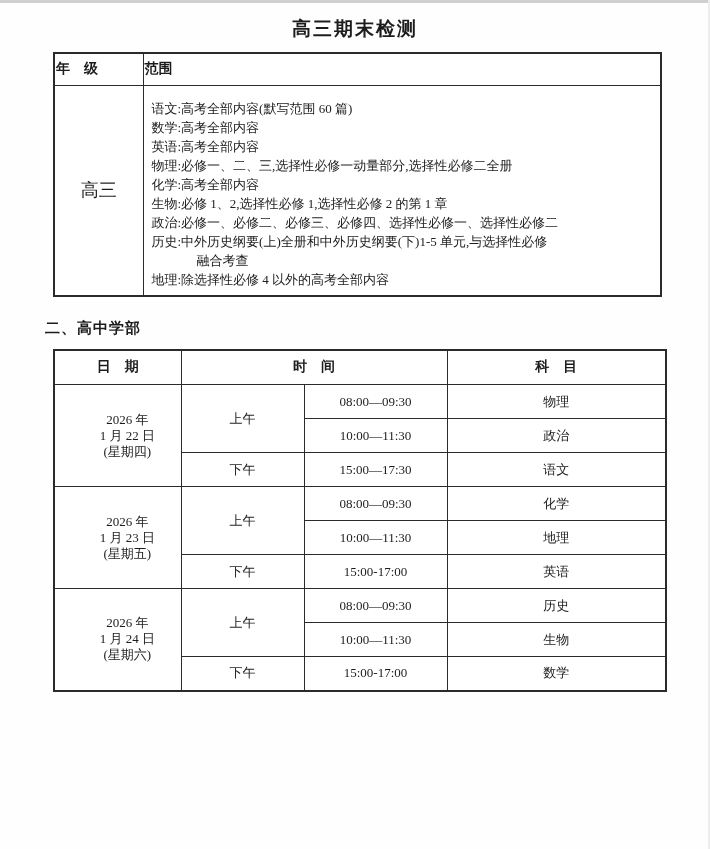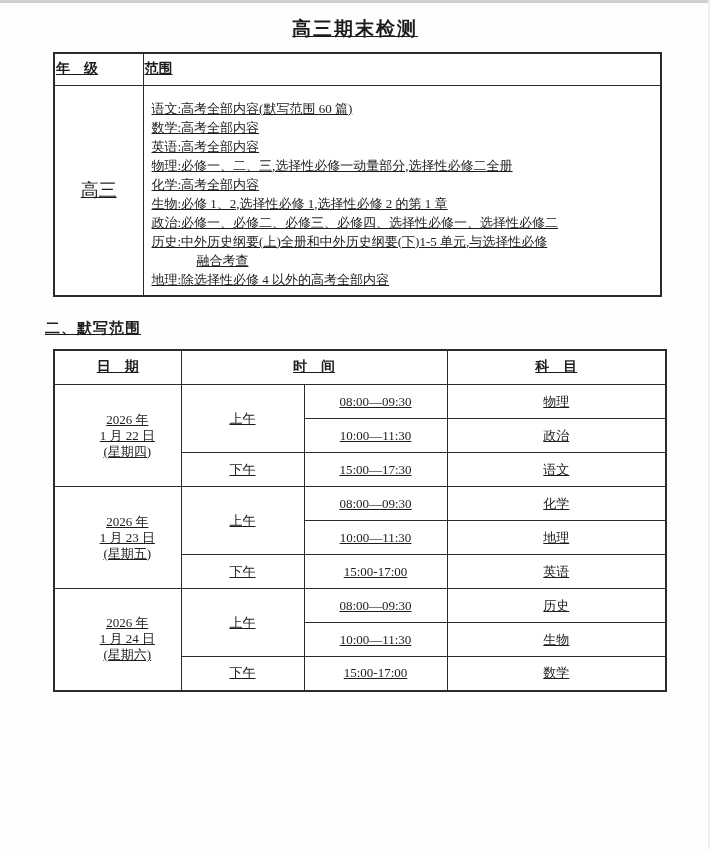--- a/index.html
+++ b/index.html
@@ -1,21 +1,21 @@
 <!DOCTYPE html>
 <html><head>
 <meta charset="utf-8">
 <style>
   html,body { margin:0; padding:0; background:#ffffff; }
   body {
     width:710px; height:849px; overflow:hidden;
     font-family:"Liberation Serif","DejaVu Serif",serif;
     color:#1c1c1c;
   }
-  .page { position:relative; width:710px; height:849px; background:#fefefe;text-decoration:underline; }
+  .page { position:relative; width:710px; height:849px; background:#fefefe; }
   .top-strip { height:3px; background:#cfcfcf; }
   .right-strip { position:absolute; top:0; right:0; width:2px; height:100%; background:#ededed; }
 
   .title {
     text-align:center; font-size:19px; font-weight:bold;
     margin:13px 0 0 0; letter-spacing:2px;
   }
   .section-heading {
     font-size:15px; font-weight:bold; margin:22px 0 0 45px; letter-spacing:1px;
   }
@@ -74,21 +74,21 @@
               <div class="scope-line">政治:必修一、必修二、必修三、必修四、选择性必修一、选择性必修二</div>
               <div class="scope-line">历史:中外历史纲要(上)全册和中外历史纲要(下)1-5 单元,与选择性必修
 融合考查</div>
               <div class="scope-line">地理:除选择性必修 4 以外的高考全部内容</div>
             </div>
         </td>
       </tr>
     </tbody>
   </table>
 
-  <div class="section-heading">二、默写范围</div>
+  <div class="section-heading">二、高中学部</div>
 
   <table class="schedule-table">
     <colgroup>
       <col style="width:127px">
         <col style="width:123px">
         <col style="width:143px">
         <col style="width:219px">
     </colgroup>
     <thead>
       <tr>

